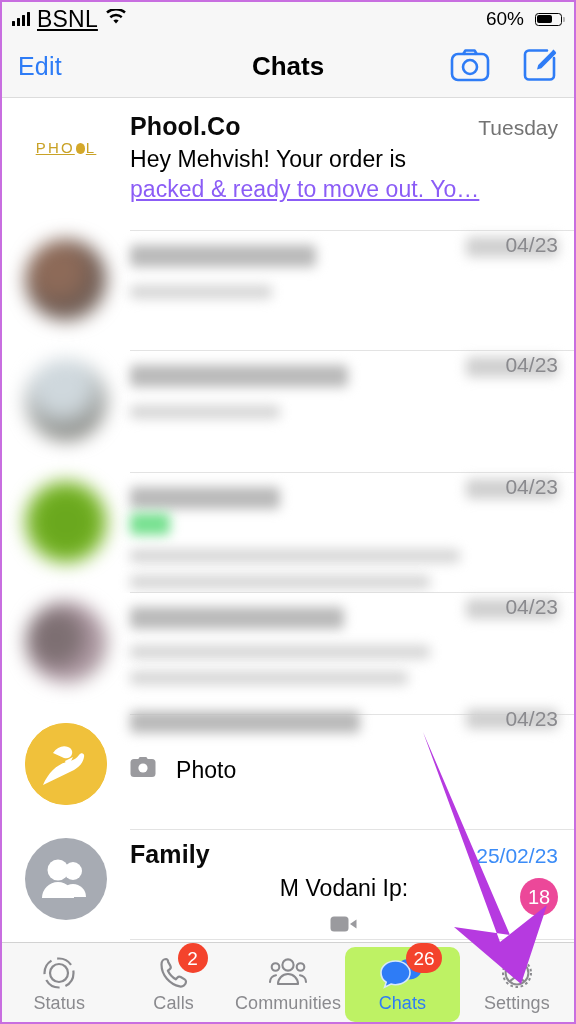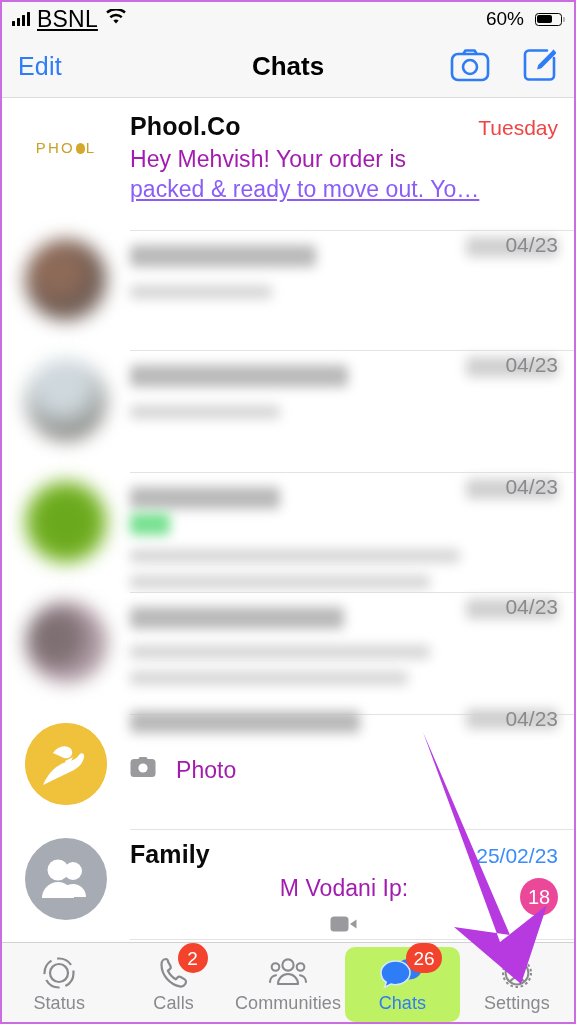--- a/index.html
+++ b/index.html
@@ -72,35 +72,35 @@
 
   
   .chatlist { background:#fff; position:relative; }
   .row { display:flex; position:relative; background:#fff; }
   .avatar-col { width:128px; flex:0 0 128px; display:flex; align-items:flex-start; justify-content:center; padding-top:8px; }
   .avatar { width:82px; height:82px; border-radius:50%; overflow:hidden; position:relative; flex:0 0 82px; }
   .row-body { flex:1; padding-right:16px; position:relative; border-bottom:1px solid #e3e3e3; }
   .row:last-child .row-body { border-bottom:1px solid #e3e3e3; }
   .row-top { display:flex; align-items:baseline; }
   .row-title { font-size:25px; font-weight:bold; color:#0a0a0a; letter-spacing:0.1px; }
-  .row-time { margin-left:auto; font-size:21px; color:#ef4444; white-space:nowrap; padding-left:10px; }
+  .row-time { margin-left:auto; font-size:21px; color:#737373; white-space:nowrap; padding-left:10px; }
   .row-time.unread { color:#3b8cf7; }
-  .row-sub { font-size:23px; color:#a21caf; line-height:1.32; margin-top:3px; letter-spacing:0.05px; }
+  .row-sub { font-size:23px; color:#000000; line-height:1.32; margin-top:3px; letter-spacing:0.05px; }
   .row-sub-line2 { font-size:23px; color:#8b5cf6; line-height:1.32; letter-spacing:0.05px;text-decoration:underline; }
   .badge-unread {
     position:absolute; right:16px;
     background:#ec4899; color:#fff; font-size:20px;
     min-width:38px; height:38px; border-radius:19px;
     display:flex; align-items:center; justify-content:center;
     padding:0 7px; font-weight:400;
   }
 
   
   .phool-av { background:#fff; display:flex; align-items:center; justify-content:center; }
-  .phool-txt { font-size:15px; color:#c9a227; letter-spacing:2.2px; font-weight:500; white-space:nowrap; }
+  .phool-txt { font-size:15px; color:#c9a227; letter-spacing:2.2px; font-weight:500; white-space:nowrap;text-decoration:underline; }
   .phool-dot { display:inline-block; width:9px; height:11px; background:#d4a82a; border-radius:50% 50% 45% 45%; vertical-align:-1px; margin:0 1px; }
 
   
   .blur-row .row-body { filter:blur(0px); }
   .b-av { filter:blur(9px); }
   .bar {
     background:#b9b9b9; border-radius:4px; filter:blur(6px);
     height:22px; display:block;
   }
   .bar.sm { height:14px; background:#cfcfcf; }

